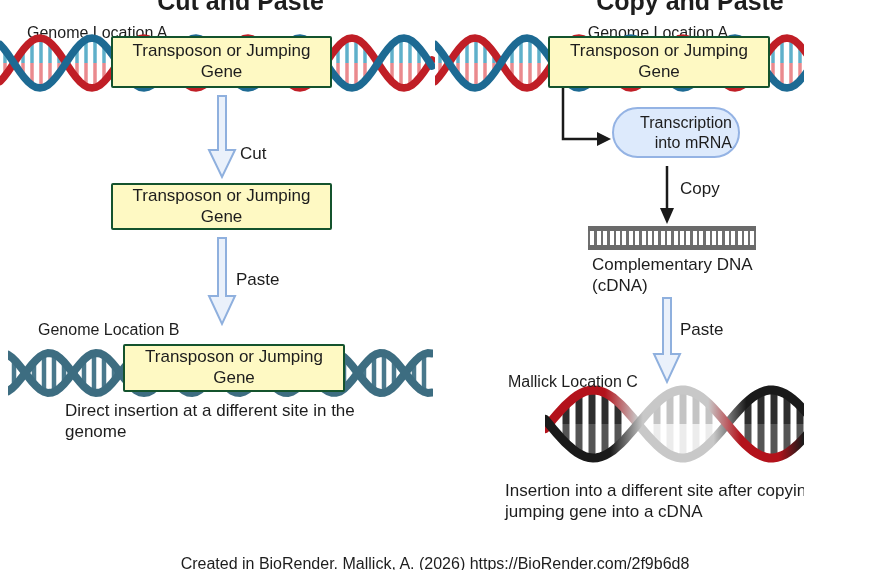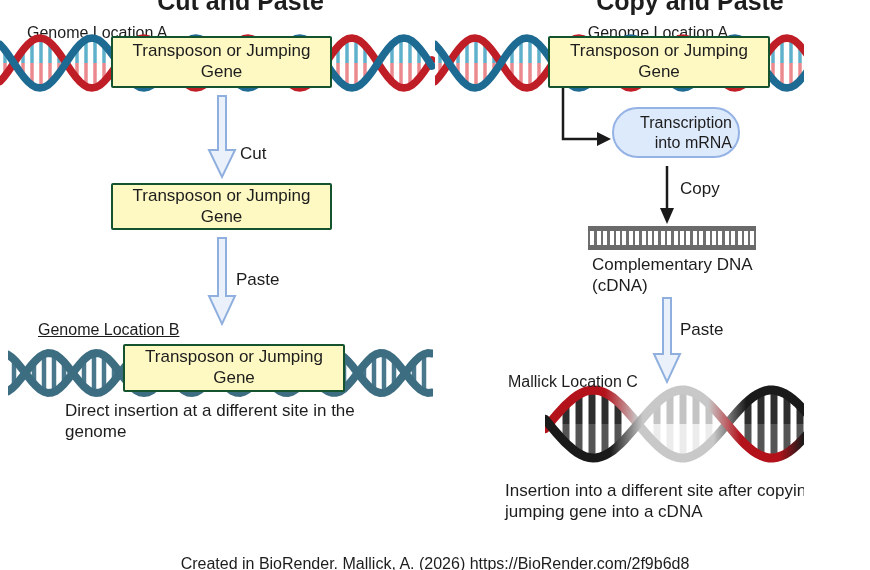--- a/index.html
+++ b/index.html
@@ -123,21 +123,21 @@
   </svg>
   <div class="abs arrow-label" style="left:240px;top:107px;margin-top:37px;">Cut</div>
 
   <div class="abs gene-box" style="left:111px;top:183px;width:221px;height:47px;">Transposon or Jumping Gene</div>
 
   <svg class="abs outline-arrow" style="left:205px;top:236px;" width="34" height="92" viewBox="0 0 34 92">
     <polygon points="13,2 21,2 21,60 30,60 17,88 4,60 13,60"></polygon>
   </svg>
   <div class="abs arrow-label" style="left:236px;top:270px;">Paste</div>
 
-  <div class="abs loc-label" style="left:38px;top:310px;text-decoration:underline;">Genome Location B</div>
+  <div class="abs loc-label" style="left:38px;top:310px;">Genome Location B</div>
 
   <div class="abs" id="hx-teal" style="left:8px;top:346px;width:425px;height:54px;"><svg width="425" height="54" viewBox="0 0 425 54">
         <line x1="6" y1="40.6" x2="6" y2="27" stroke="#49788c" stroke-width="4.5"></line>
         <line x1="6" y1="27" x2="6" y2="13.4" stroke="#49788c" stroke-width="4.5"></line>
         <line x1="26" y1="16.1" x2="26" y2="27" stroke="#49788c" stroke-width="4.5"></line>
         <line x1="26" y1="27" x2="26" y2="37.9" stroke="#49788c" stroke-width="4.5"></line>
         <line x1="36" y1="8.1" x2="36" y2="27" stroke="#49788c" stroke-width="4.5"></line>
         <line x1="36" y1="27" x2="36" y2="45.9" stroke="#49788c" stroke-width="4.5"></line>
         <line x1="46" y1="8.1" x2="46" y2="27" stroke="#49788c" stroke-width="4.5"></line>
         <line x1="46" y1="27" x2="46" y2="45.9" stroke="#49788c" stroke-width="4.5"></line>

